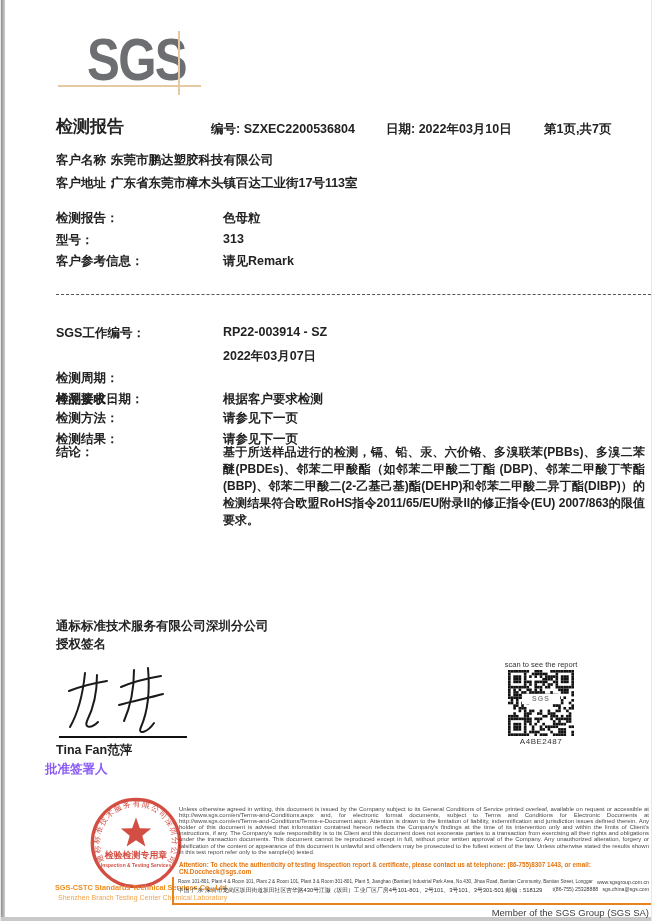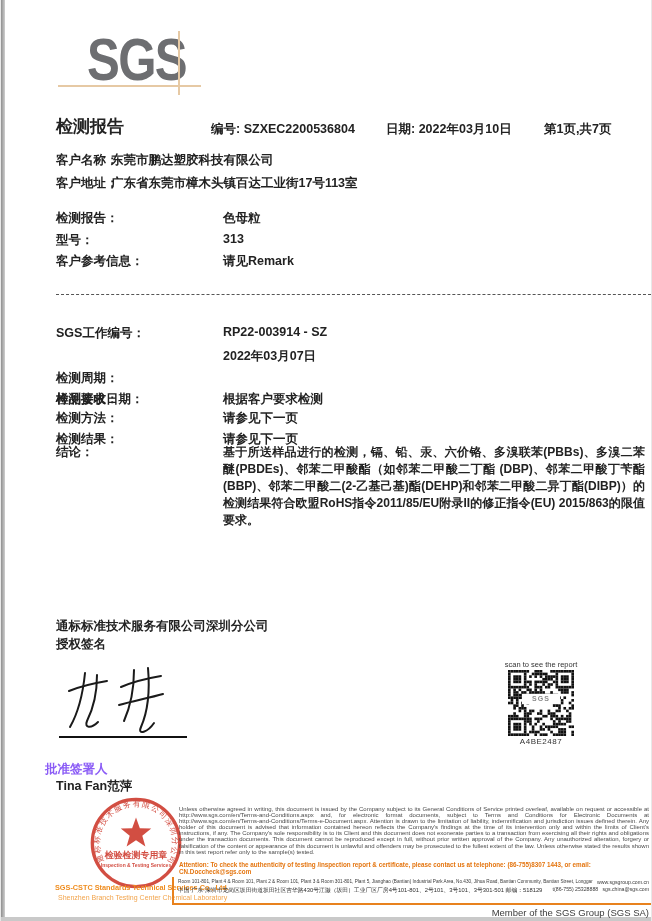--- a/index.html
+++ b/index.html
@@ -26,21 +26,21 @@
   .v1{left:110px;} .v2{left:222px;}
   .note{left:55px;font-size:12.5px;font-weight:600;color:#222;}
   .dash-sep{left:55px;top:294px;width:595px;border-top:1.5px dashed #555;}
   .conclusion{left:222px;top:444px;width:422px;font-size:12px;font-weight:600;
     line-height:17px;color:#222;text-align:justify;}
   
   .sig-company{left:55px;top:618px;font-size:12.5px;font-weight:600;color:#222;}
   .sig-auth{left:55px;top:636px;font-size:12.5px;font-weight:600;color:#222;}
   .sig-svg{left:60px;top:663px;}
   .sig-line{left:58px;top:736px;width:128px;height:2px;background:#111;}
-  .sig-name{left:55px;top:742px;font-size:12.5px;font-weight:600;color:#222;margin-top:36px;}
+  .sig-name{left:55px;top:742px;font-size:12.5px;font-weight:600;color:#222;}
   .sig-title{left:44px;top:761px;font-size:12.5px;font-weight:600;color:#8b5cf6;}
   
   .qr-caption{left:492px;top:660px;width:96px;font-size:7.5px;color:#333;text-align:center;}
   .qr-box{left:507px;top:670px;width:66px;height:66px;}
   .qr-center{left:521px;top:694px;width:38px;height:10px;background:#fff;
     font-size:7px;font-weight:bold;color:#8a8a8a;text-align:center;line-height:10px;letter-spacing:1px;}
   .qr-code-text{left:492px;top:737px;width:96px;font-size:8px;color:#333;text-align:center;letter-spacing:.5px;}
   
   .stamp{left:88px;top:796px;opacity:.92;}
   .org1{left:54px;top:883px;font-size:7.3px;font-weight:bold;color:#ef8c1e;white-space:nowrap;}
@@ -100,21 +100,21 @@
   <div class="abs row-value v2" style="top:348px;text-align:center;">2022年03月07日</div>
   <div class="abs row-label" style="top:370px;">检测周期：</div>
   <div class="abs row-label" style="top:391px;text-align:center;">检测要求：</div>
   <div class="abs row-value v2" style="top:391px;">根据客户要求检测</div>
   <div class="abs row-label" style="top:410px;">检测方法：</div>
   <div class="abs row-value v2" style="top:410px;">请参见下一页</div>
   <div class="abs row-label" style="top:431px;">检测结果：</div>
   <div class="abs row-value v2" style="top:431px;">请参见下一页</div>
 
   <div class="abs row-label" style="top:444px;">结论：</div>
-  <div class="abs conclusion">基于所送样品进行的检测，镉、铅、汞、六价铬、多溴联苯(PBBs)、多溴二苯醚(PBDEs)、邻苯二甲酸酯（如邻苯二甲酸二丁酯 (DBP)、邻苯二甲酸丁苄酯(BBP)、邻苯二甲酸二(2-乙基己基)酯(DEHP)和邻苯二甲酸二异丁酯(DIBP)）的检测结果符合欧盟RoHS指令2011/85/EU附录II的修正指令(EU) 2015/863的限值要求。</div>
+  <div class="abs conclusion">基于所送样品进行的检测，镉、铅、汞、六价铬、多溴联苯(PBBs)、多溴二苯醚(PBDEs)、邻苯二甲酸酯（如邻苯二甲酸二丁酯 (DBP)、邻苯二甲酸丁苄酯(BBP)、邻苯二甲酸二(2-乙基己基)酯(DEHP)和邻苯二甲酸二异丁酯(DIBP)）的检测结果符合欧盟RoHS指令2011/65/EU附录II的修正指令(EU) 2007/863的限值要求。</div>
 
   <div class="abs sig-company">通标标准技术服务有限公司深圳分公司</div>
   <div class="abs sig-auth">授权签名</div>
   <svg class="abs sig-svg" width="130" height="72" viewBox="0 0 130 72">
     <g fill="none" stroke="#1a1a1a" stroke-width="2" stroke-linecap="round">
       <path d="M8 28 C 20 23, 34 20, 46 18"></path>
       <path d="M24 10 C 22 30, 17 50, 9 64"></path>
       <path d="M36 12 C 36 30, 32 46, 26 58 C 23 65, 30 66, 37 59"></path>
       <path d="M60 24 C 74 18, 88 15, 100 13"></path>
       <path d="M73 7 C 73 26, 70 42, 63 58"></path>

